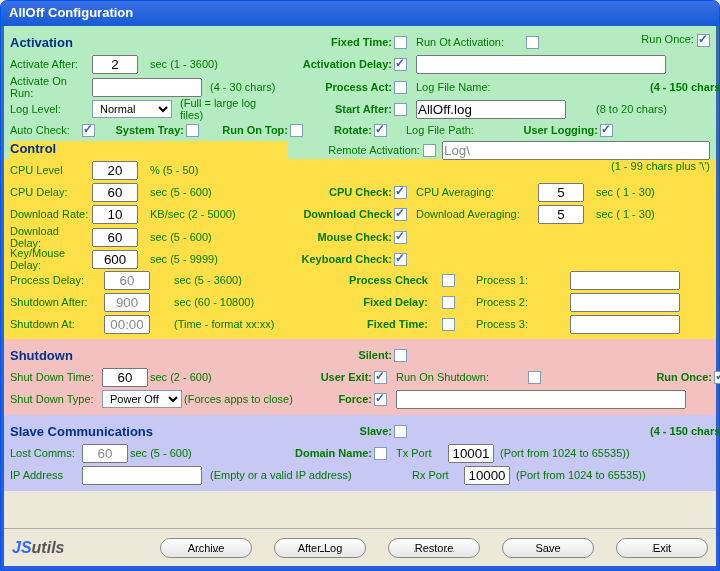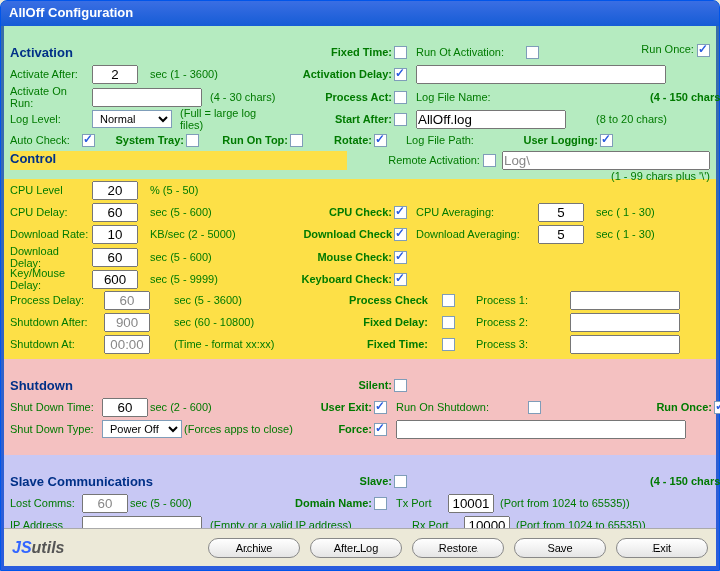--- a/index.html
+++ b/index.html
@@ -27,36 +27,36 @@
     padding: 4px 8px;
     border-radius: 6px 6px 0 0;
   }
   .body {
     background: #ece9d8;
     margin: 0 3px 3px 3px;
     height: 540px;
     position: relative;
   }
   .section {
-    padding: 15px 6px;
+    padding: 5px 6px;
   }
   .sec-activation { background: #b5ebc0; }
   .sec-control    { background: #fde047; padding-bottom:4px;}
   .sec-shutdown   { background: #f4c1c1; }
   .sec-slave      { background: #c8c8f4; }
   .sec-footer {
     background: #ece9d8;
     position: absolute;
     bottom: 0; left: 0; right: 0;
     height: 38px;
     border-top: 1px solid #aaa;
     display: flex;
     align-items: center;
     padding: 0 8px;
-    gap: 10px;
+    gap: 22px;
   }
   .heading {
     color: #003087;
     font-weight: bold;
     font-size: 13px;
   }
   .green { color: #007a00; }
   .row {
     display: grid;
     grid-template-columns: 80px 56px 130px 110px 20px 120px 56px 128px;
@@ -185,21 +185,21 @@
         <span class="chk checked"></span>
       </div>
       <div style="display:flex;align-items:center">
         <div style="flex:1" class="sec-control">
           <span class="heading">Control</span>
         </div>
         <div style="width:155px;text-align:right;padding-right:6px">
           <span class="green">Remote Activation:</span>
           <span class="chk"></span>
         </div>
-        <input class="box ro" style="width: 208px; color: rgb(136, 136, 136);" value="Log\">
+        <input class="box ro" style="width: 268px; color: rgb(136, 136, 136);" value="Log\">
       </div>
       <div style="text-align:right" class="green">(1 - 99 chars plus '\')</div>
     </div>
 
     <div class="section sec-control" style="margin-top:-18px;padding-top:0">
       <div class="row">
         <span class="green">CPU Level</span>
         <input class="box ctr" style="width: 46px;" value="20">
         <span class="green">% (5 - 50)</span>
       </div>

